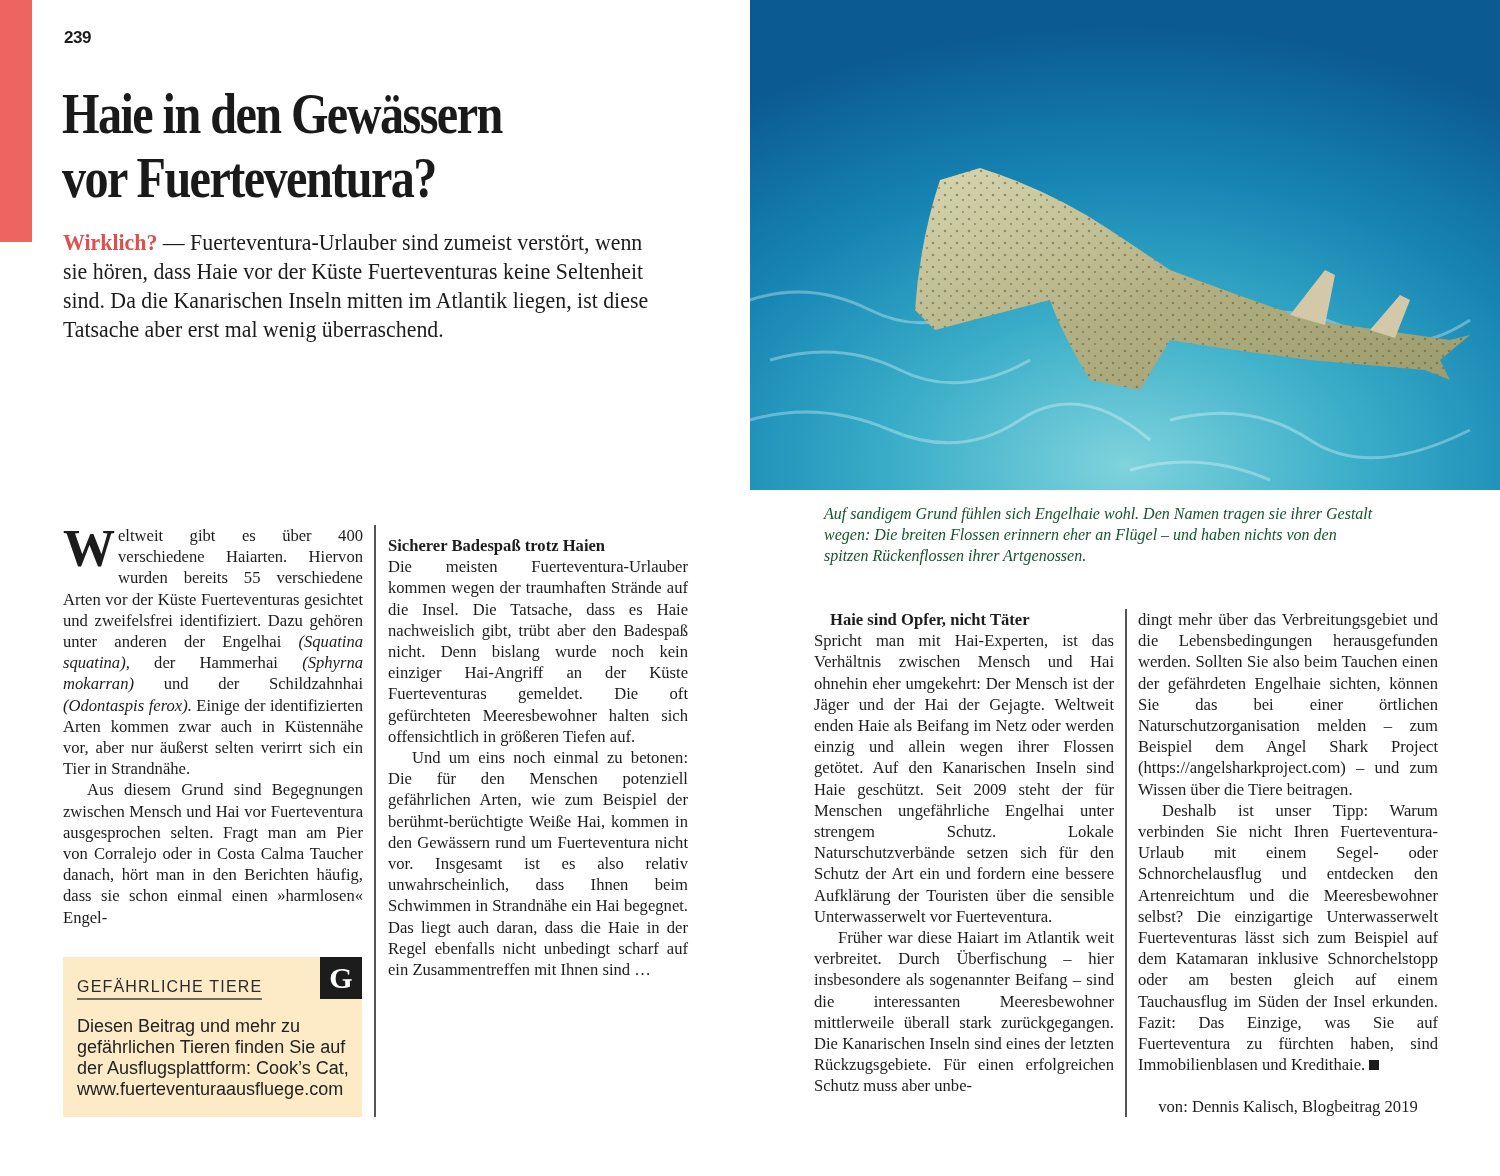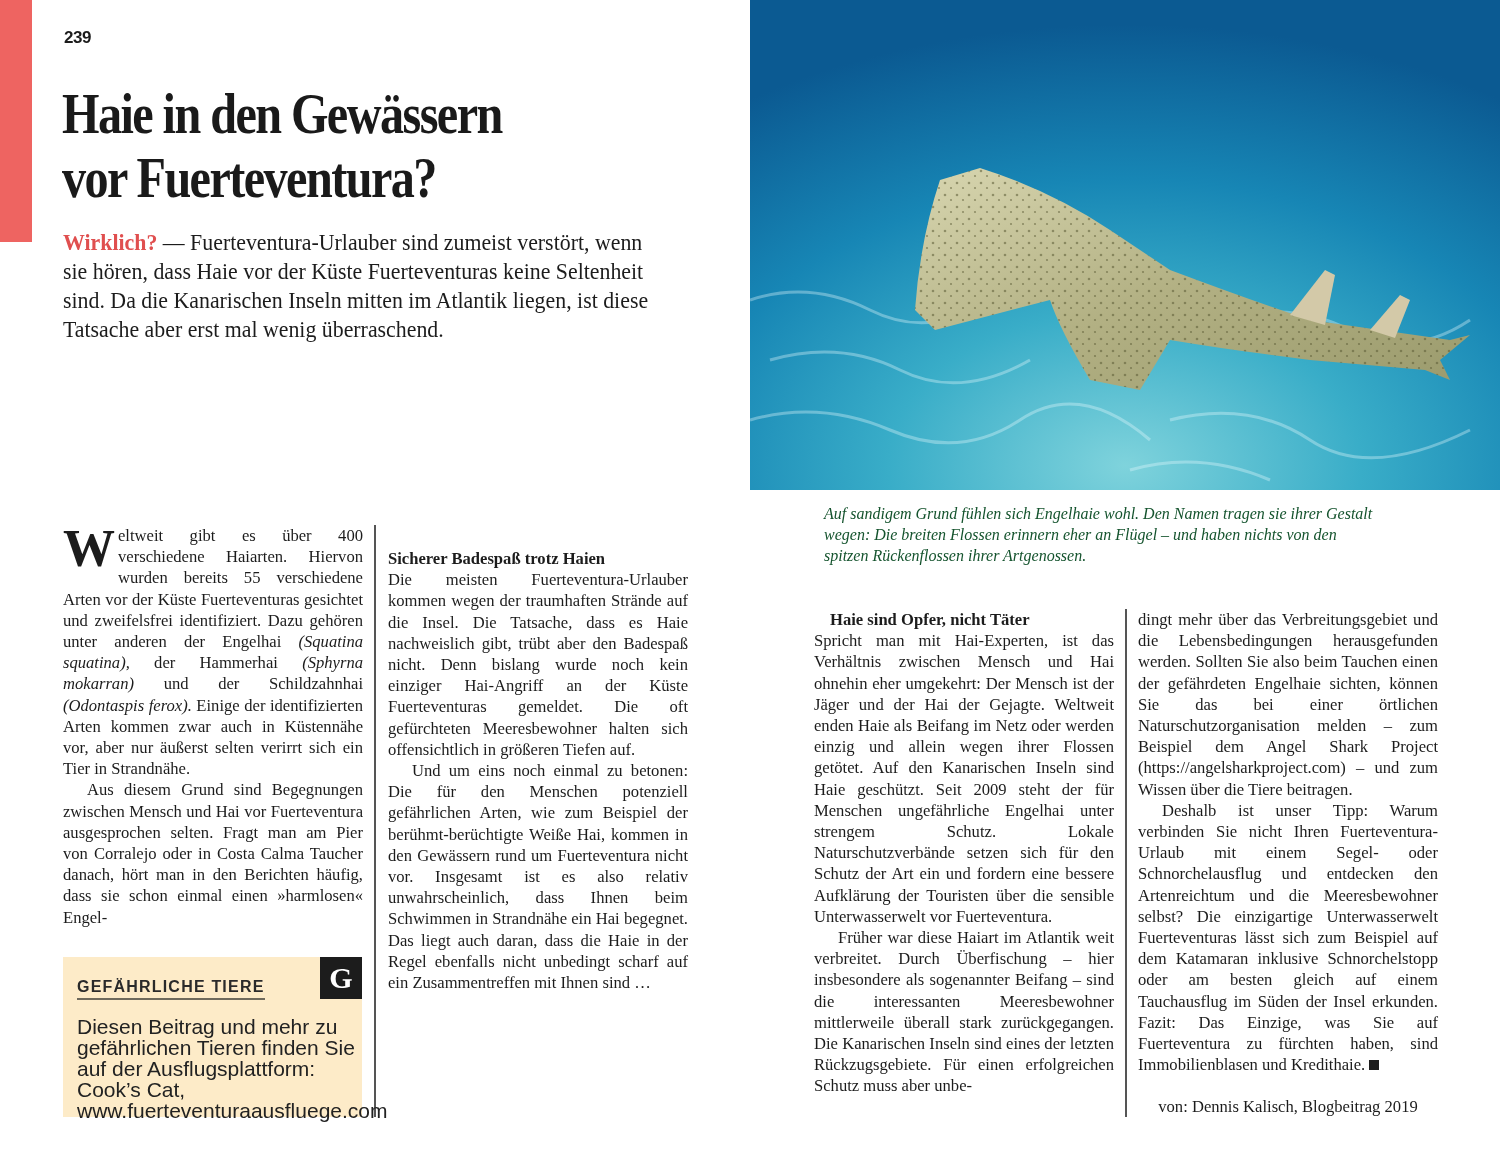--- a/index.html
+++ b/index.html
@@ -14,40 +14,40 @@
   .lead { position: absolute; left: 63px; top: 228px; width: 600px; font-size: 23.5px; line-height: 29px; color: #1c1c1c; transform: scaleX(0.93); transform-origin: left top; width: 650px; }
   .lead .kicker { color: #e04f4f; font-weight: bold; }
 
   .photo { position: absolute; left: 750px; top: 0; width: 750px; height: 490px; overflow: hidden; background: radial-gradient(ellipse at 50% 110%, #5fc4d4 0%, #2aa2bf 35%, #137fb0 65%, #0a5c95 100%); }
 
   .caption { position: absolute; left: 814px; top: 503px; width: 560px; font-style: italic; font-size: 16px; line-height: 21px; color: #14532d; margin-left: 10px; }
 
   .col { position: absolute; font-size: 16.6px; line-height: 21.2px; text-align: justify; hyphens: manual; color: #1c1c1c; }
   .col p { margin: 0; }
   .col p.indent { text-indent: 24px; }
-  .col .sub { font-weight: bold; margin-top: 23px; }
+  .col .sub { font-weight: bold; margin-top: 10px; }
   .col .sub.first { margin-top: 0; margin-left: 16px; }
   .col .byline { margin-top: 21px; text-align: center; }
   .col i { font-style: italic; }
 
   .col1 { left: 63px; top: 525px; width: 300px; }
   .col2 { left: 388px; top: 525px; width: 300px; }
   .col3 { left: 814px; top: 609px; width: 300px; }
   .col4 { left: 1138px; top: 609px; width: 300px; }
 
   .dropcap { float: left; font-size: 52px; line-height: 40px; font-weight: bold; margin: 4px 3px 0 0; }
 
   .divider { position: absolute; width: 1.5px; background: #555; }
   .div1 { left: 374px; top: 525px; height: 592px; }
   .div2 { left: 1125px; top: 609px; height: 508px; }
 
   .infobox { position: absolute; left: 63px; top: 957px; width: 299px; height: 160px; background: #fdebc8; }
   .infobox .g-badge { position: absolute; right: 0; top: 0; width: 42px; height: 42px; background: #1c1c1c; color: #fff; font-family: "Liberation Serif", serif; font-weight: bold; font-size: 30px; text-align: center; line-height: 42px; }
-  .infobox .box-title { position: absolute; left: 14px; top: 21px; font-family: "Liberation Sans", sans-serif; font-weight: bold; font-size: 16px; letter-spacing: 1.2px; color: #2a2a2a; border-bottom: 2px solid #6f6a5c; padding-bottom: 2px; }
-  .infobox .box-text { position: absolute; left: 14px; top: 59px; width: 280px; font-family: "Liberation Sans", sans-serif; font-size: 21px; line-height: 21px; color: #222; }
+  .infobox .box-title { position: absolute; left: 14px; top: 21px; font-family: "Liberation Sans", sans-serif; font-weight: normal; font-size: 16px; letter-spacing: 1.2px; color: #2a2a2a; border-bottom: 2px solid #6f6a5c; padding-bottom: 2px; }
+  .infobox .box-text { position: absolute; left: 14px; top: 59px; width: 280px; font-family: "Liberation Sans", sans-serif; font-size: 18px; line-height: 21px; color: #222; }
 
   .endmark { display: inline-block; width: 10px; height: 10px; background: #1c1c1c; margin-left: 4px; vertical-align: baseline; }
 </style>
 </head>
 <body>
 
 <div class="red-bar"></div>
 <div class="page-number">239</div>
 
 <h1 class="headline">

